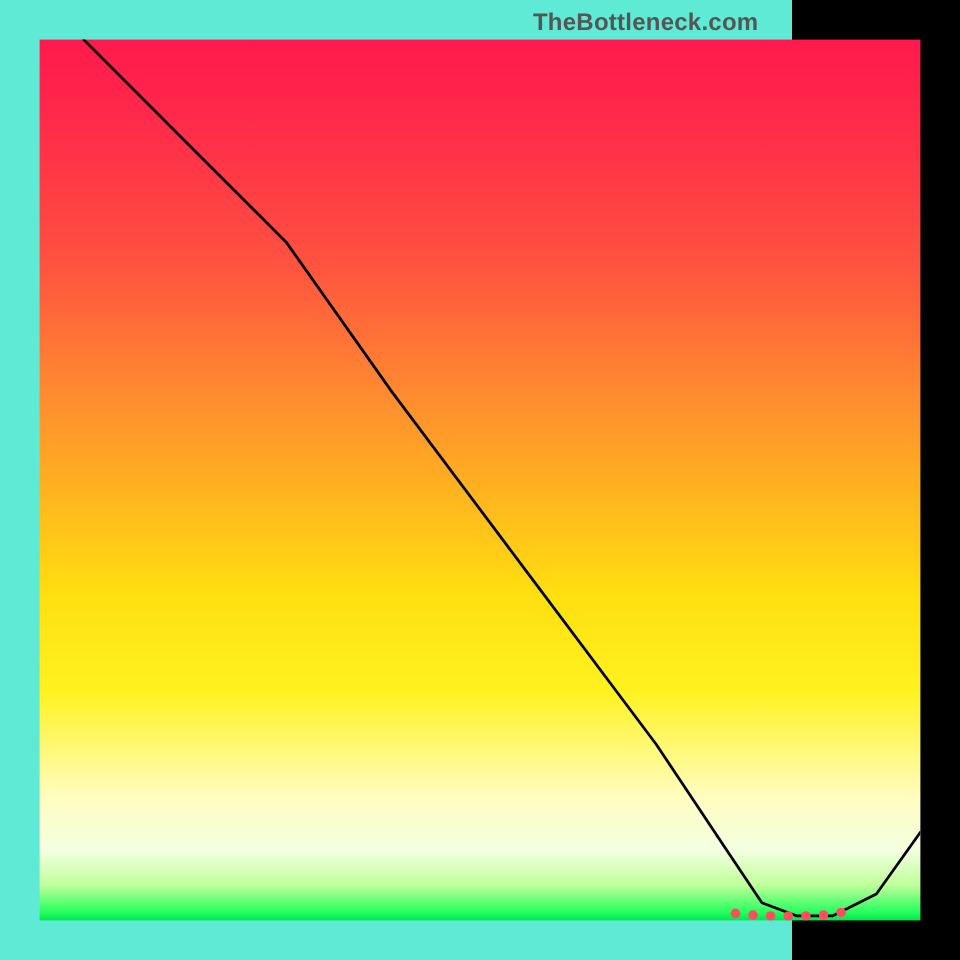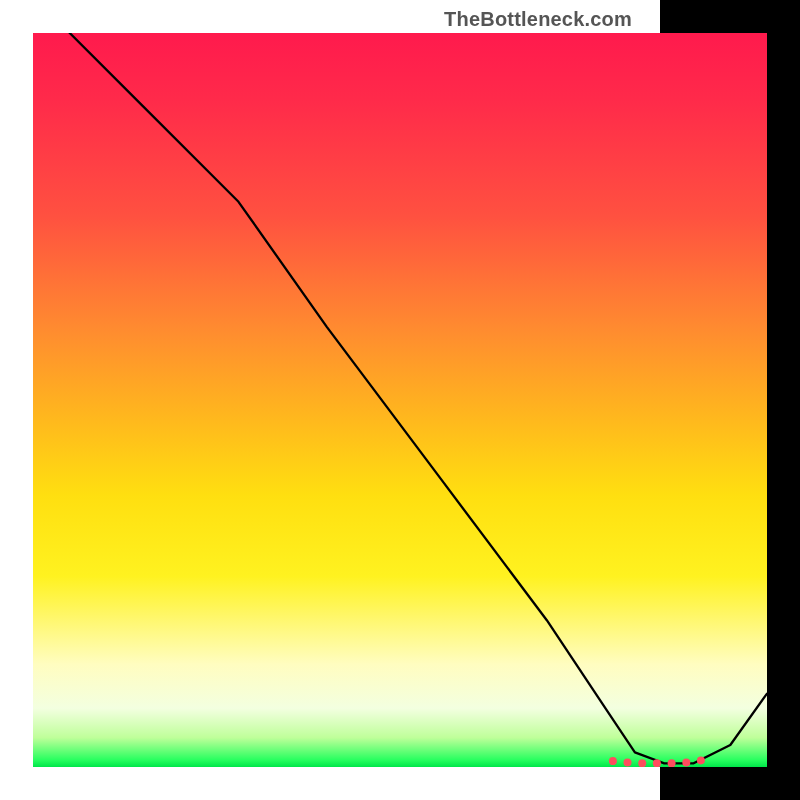--- a/index.html
+++ b/index.html
@@ -1,21 +1,21 @@
 <!DOCTYPE html>
 <html><head>
 <meta charset="utf-8">
 <style>
   * { margin: 0; padding: 0; box-sizing: border-box; }
   html, body { width: 800px; height: 800px; background: #000; overflow: hidden; font-family: Arial, sans-serif; }
   .frame {
     position: relative;
     width: 660px;
     height: 800px;
-    background: #ffffff;
+    background: #5eead4;
   }
   .plot-area {
     position: absolute;
     left: 33px;
     top: 33px;
     width: 734px;
     height: 734px;
     
     background: linear-gradient(
       to bottom,

